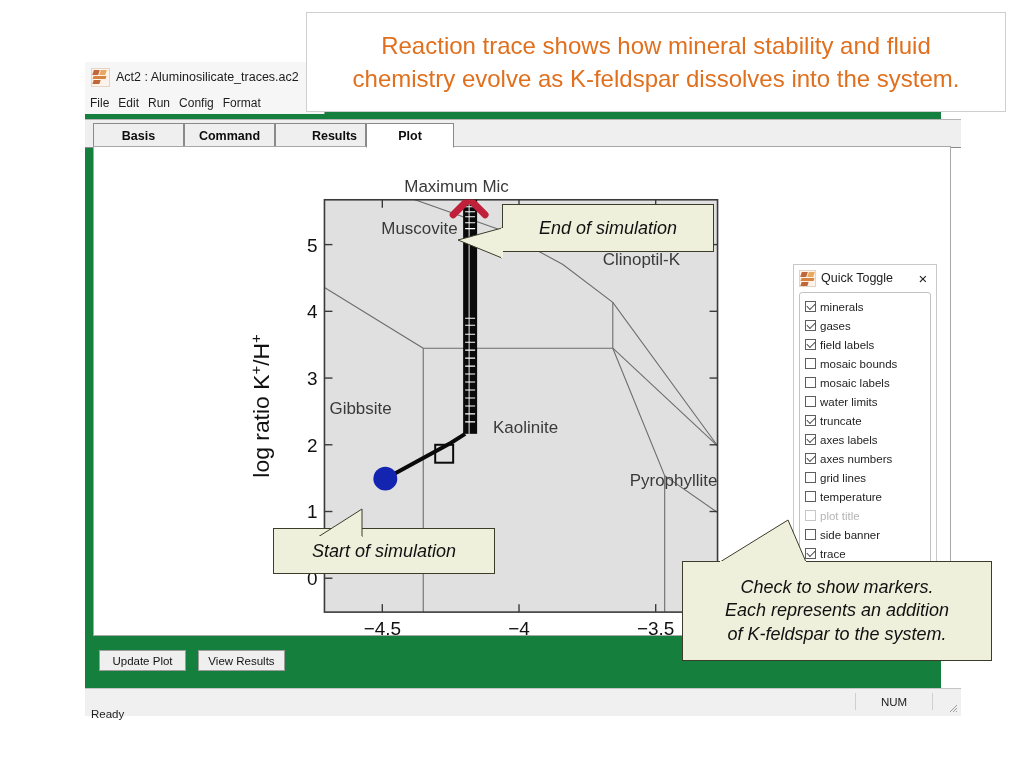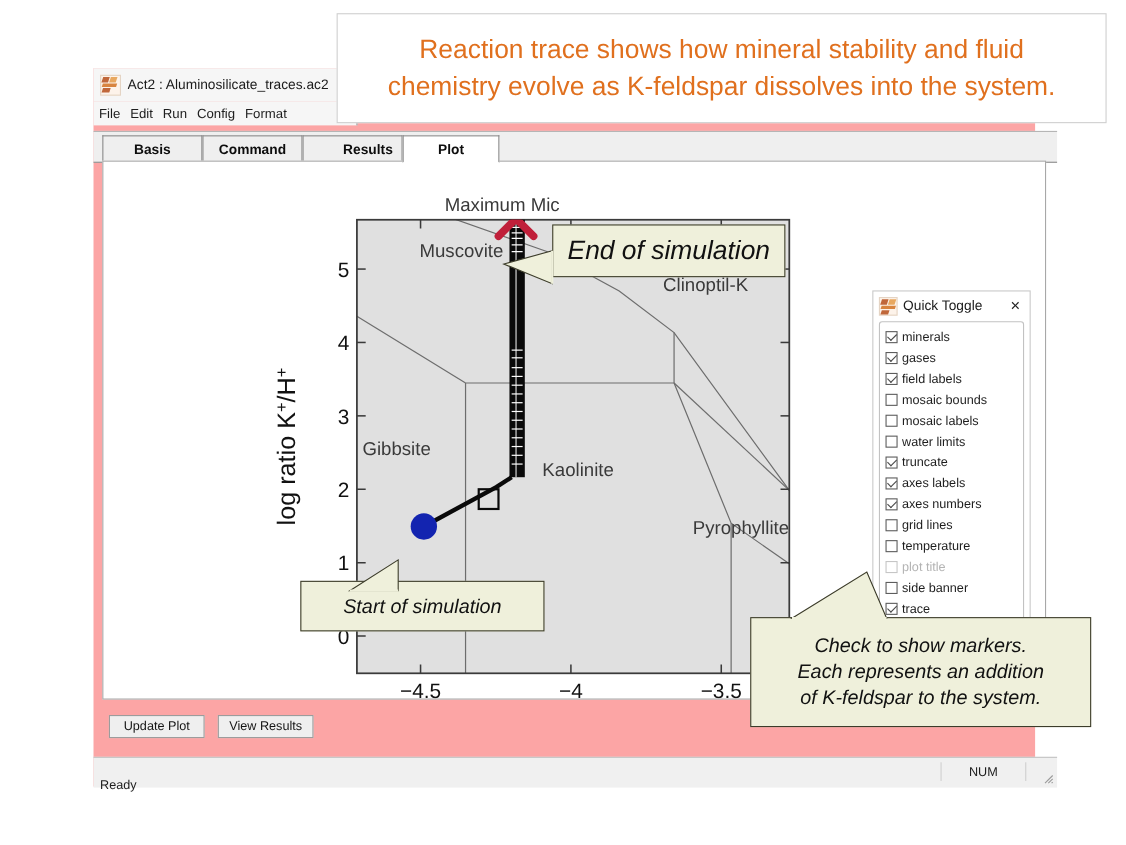--- a/index.html
+++ b/index.html
@@ -6,21 +6,21 @@
   body{
     width:1024px;height:768px;
     background:#ffffff;
     font-family:"Liberation Sans", sans-serif;
     position:relative;
     overflow:hidden;
   }
   
   #app-window{
     position:absolute;left:85px;top:62px;width:856px;height:653px;
-    background:#fca5a5;
+    background:#15803d;
   }
   #title-bar{
     position:absolute;left:0;top:0;width:240px;height:30px;
     background:#f6f6f6;
     display:flex;align-items:center;gap:6px;padding-left:6px;
     box-sizing:border-box;
     border-right:1px solid #9a9a9a;
   }
   .app-icon{
     width:17px;height:17px;flex:0 0 auto;position:relative;
@@ -158,21 +158,21 @@
     color:#111;
     box-sizing:border-box;
     z-index:30;
   }
   .callout .ctext{
     display:flex;flex-direction:column;align-items:center;justify-content:center;
     width:100%;height:100%;
   }
   .callout .ctext span{white-space:nowrap;}
   #callout-end{left:502px;top:204px;width:212px;height:48px;}
-  #callout-end .ctext span{font-size:24px;}
+  #callout-end .ctext span{font-size:18px;}
   #callout-start{left:273px;top:528px;width:222px;height:46px;}
   #callout-start .ctext span{font-size:18px;}
   #callout-markers{left:682px;top:561px;width:310px;height:100px;}
   #callout-markers .ctext span{font-size:18px;line-height:1.28;}
   .tail{position:absolute;z-index:31;}
 </style>
 </head>
 <body>
 
 <div id="headline">

